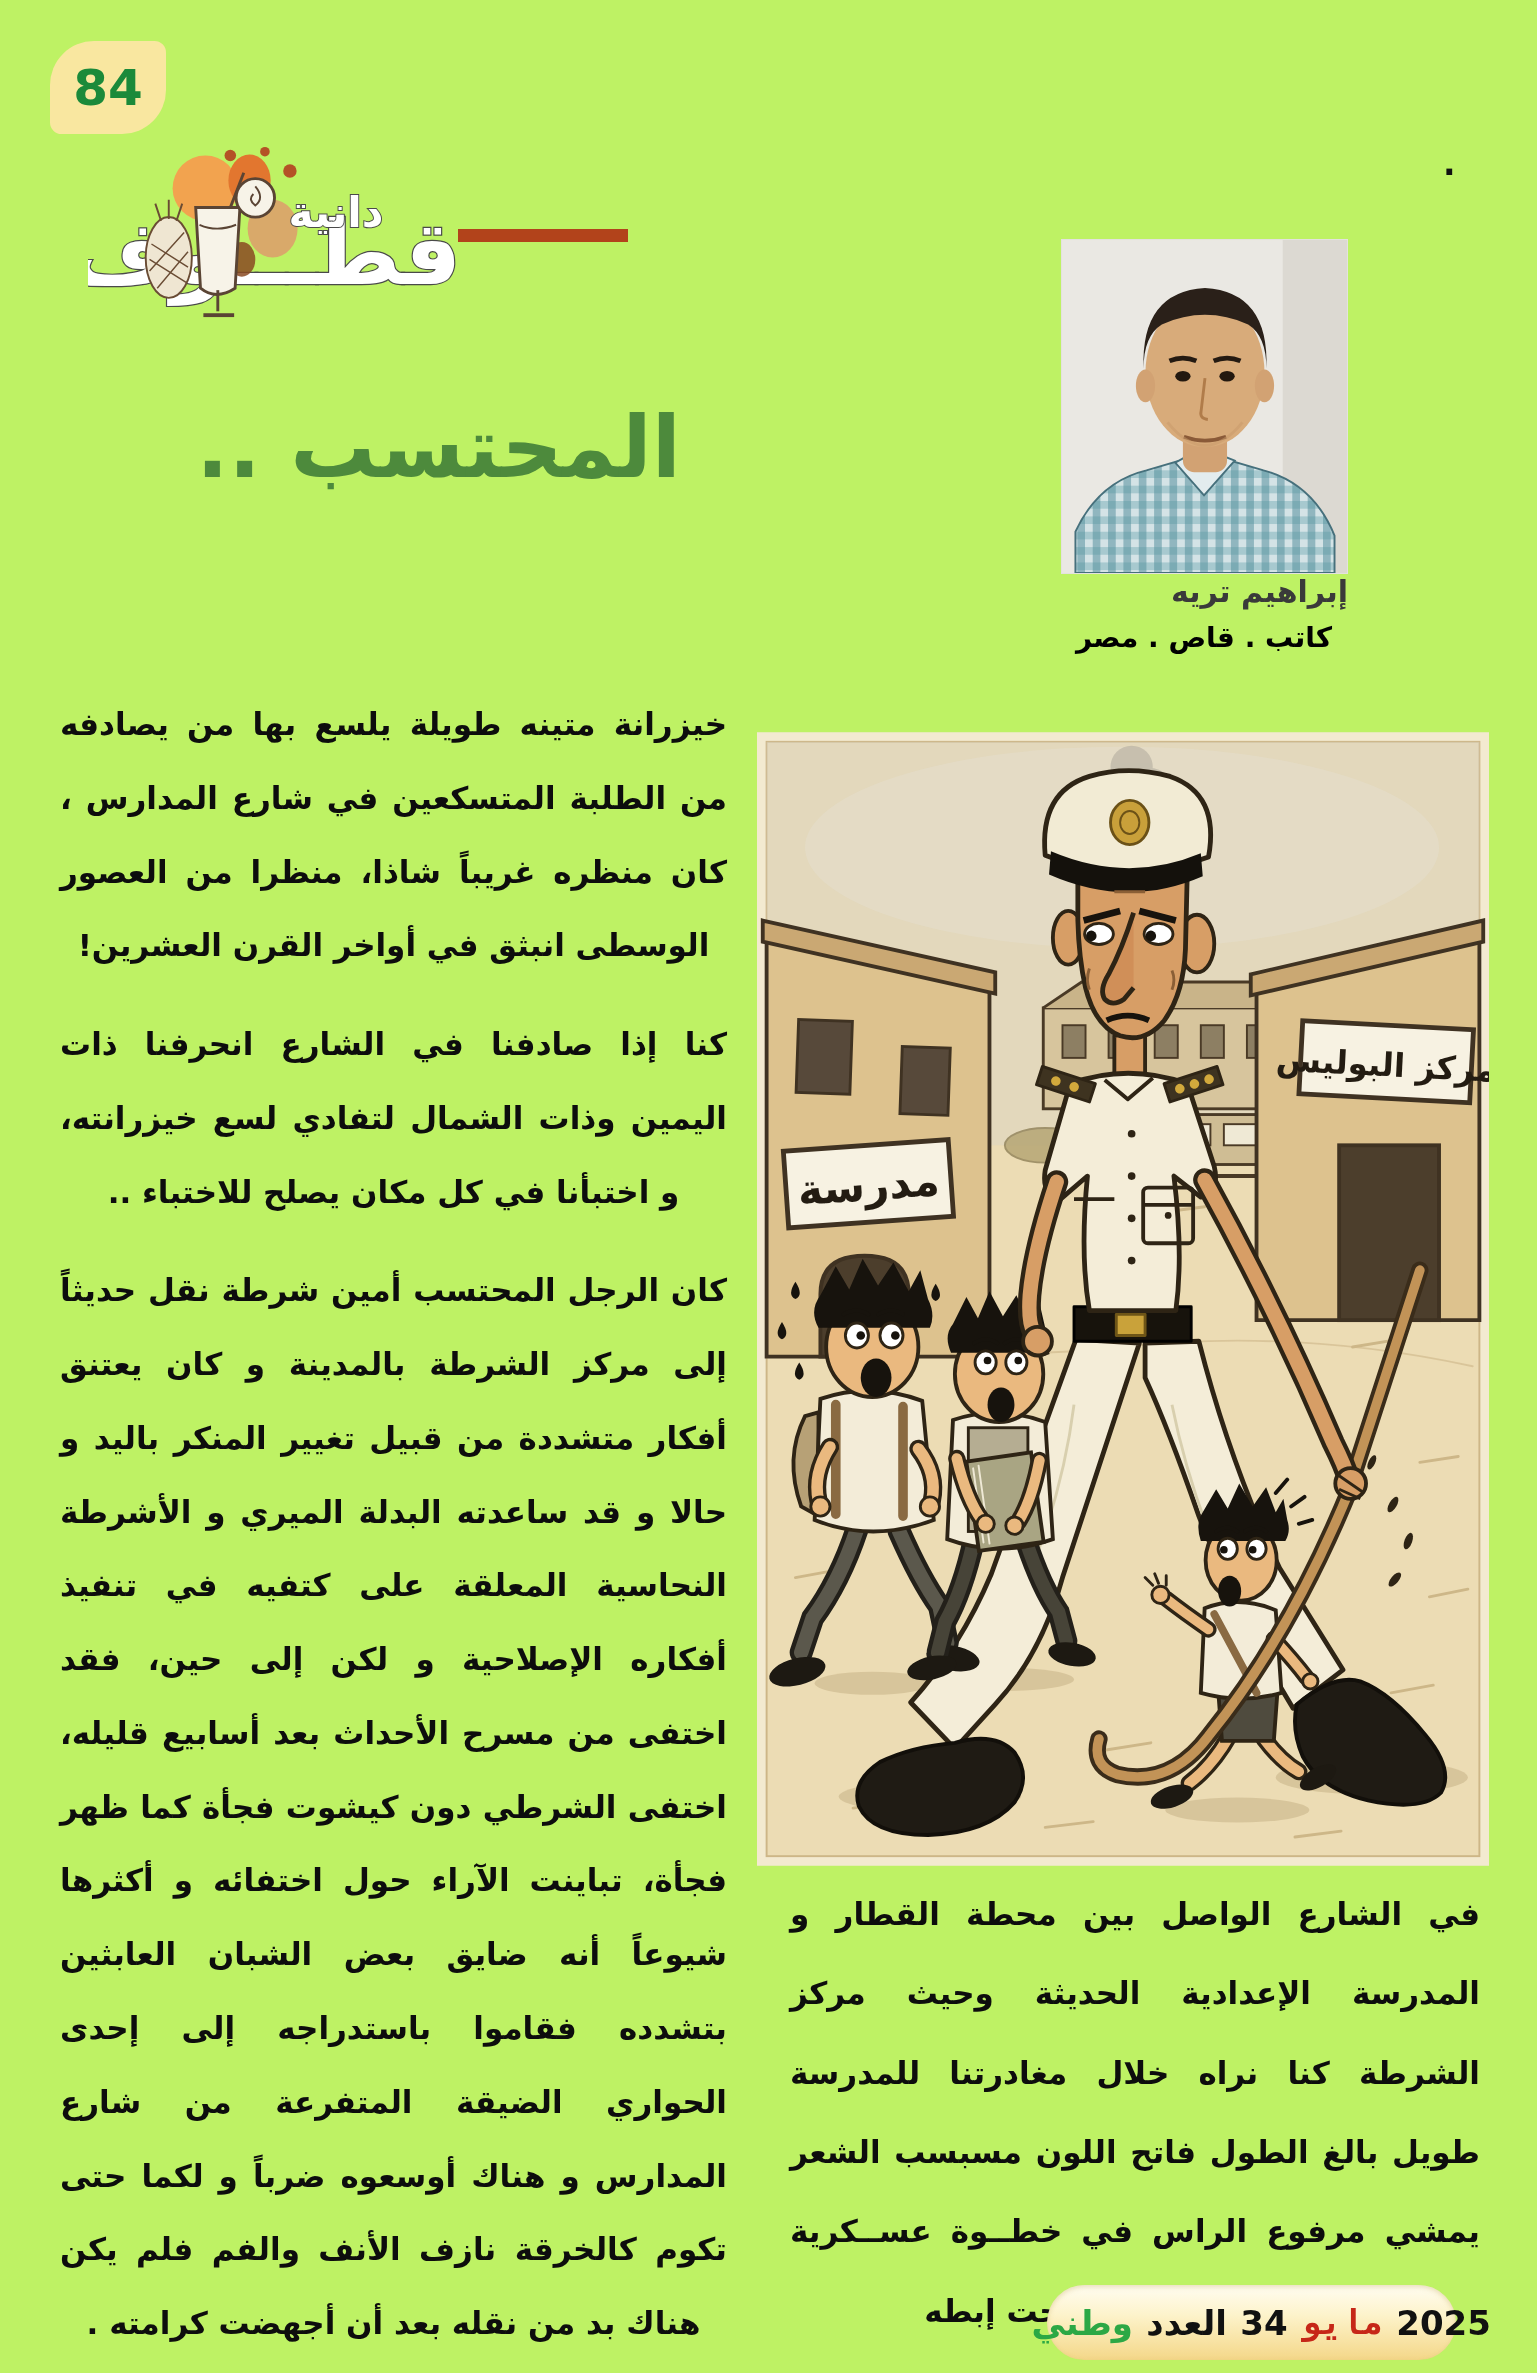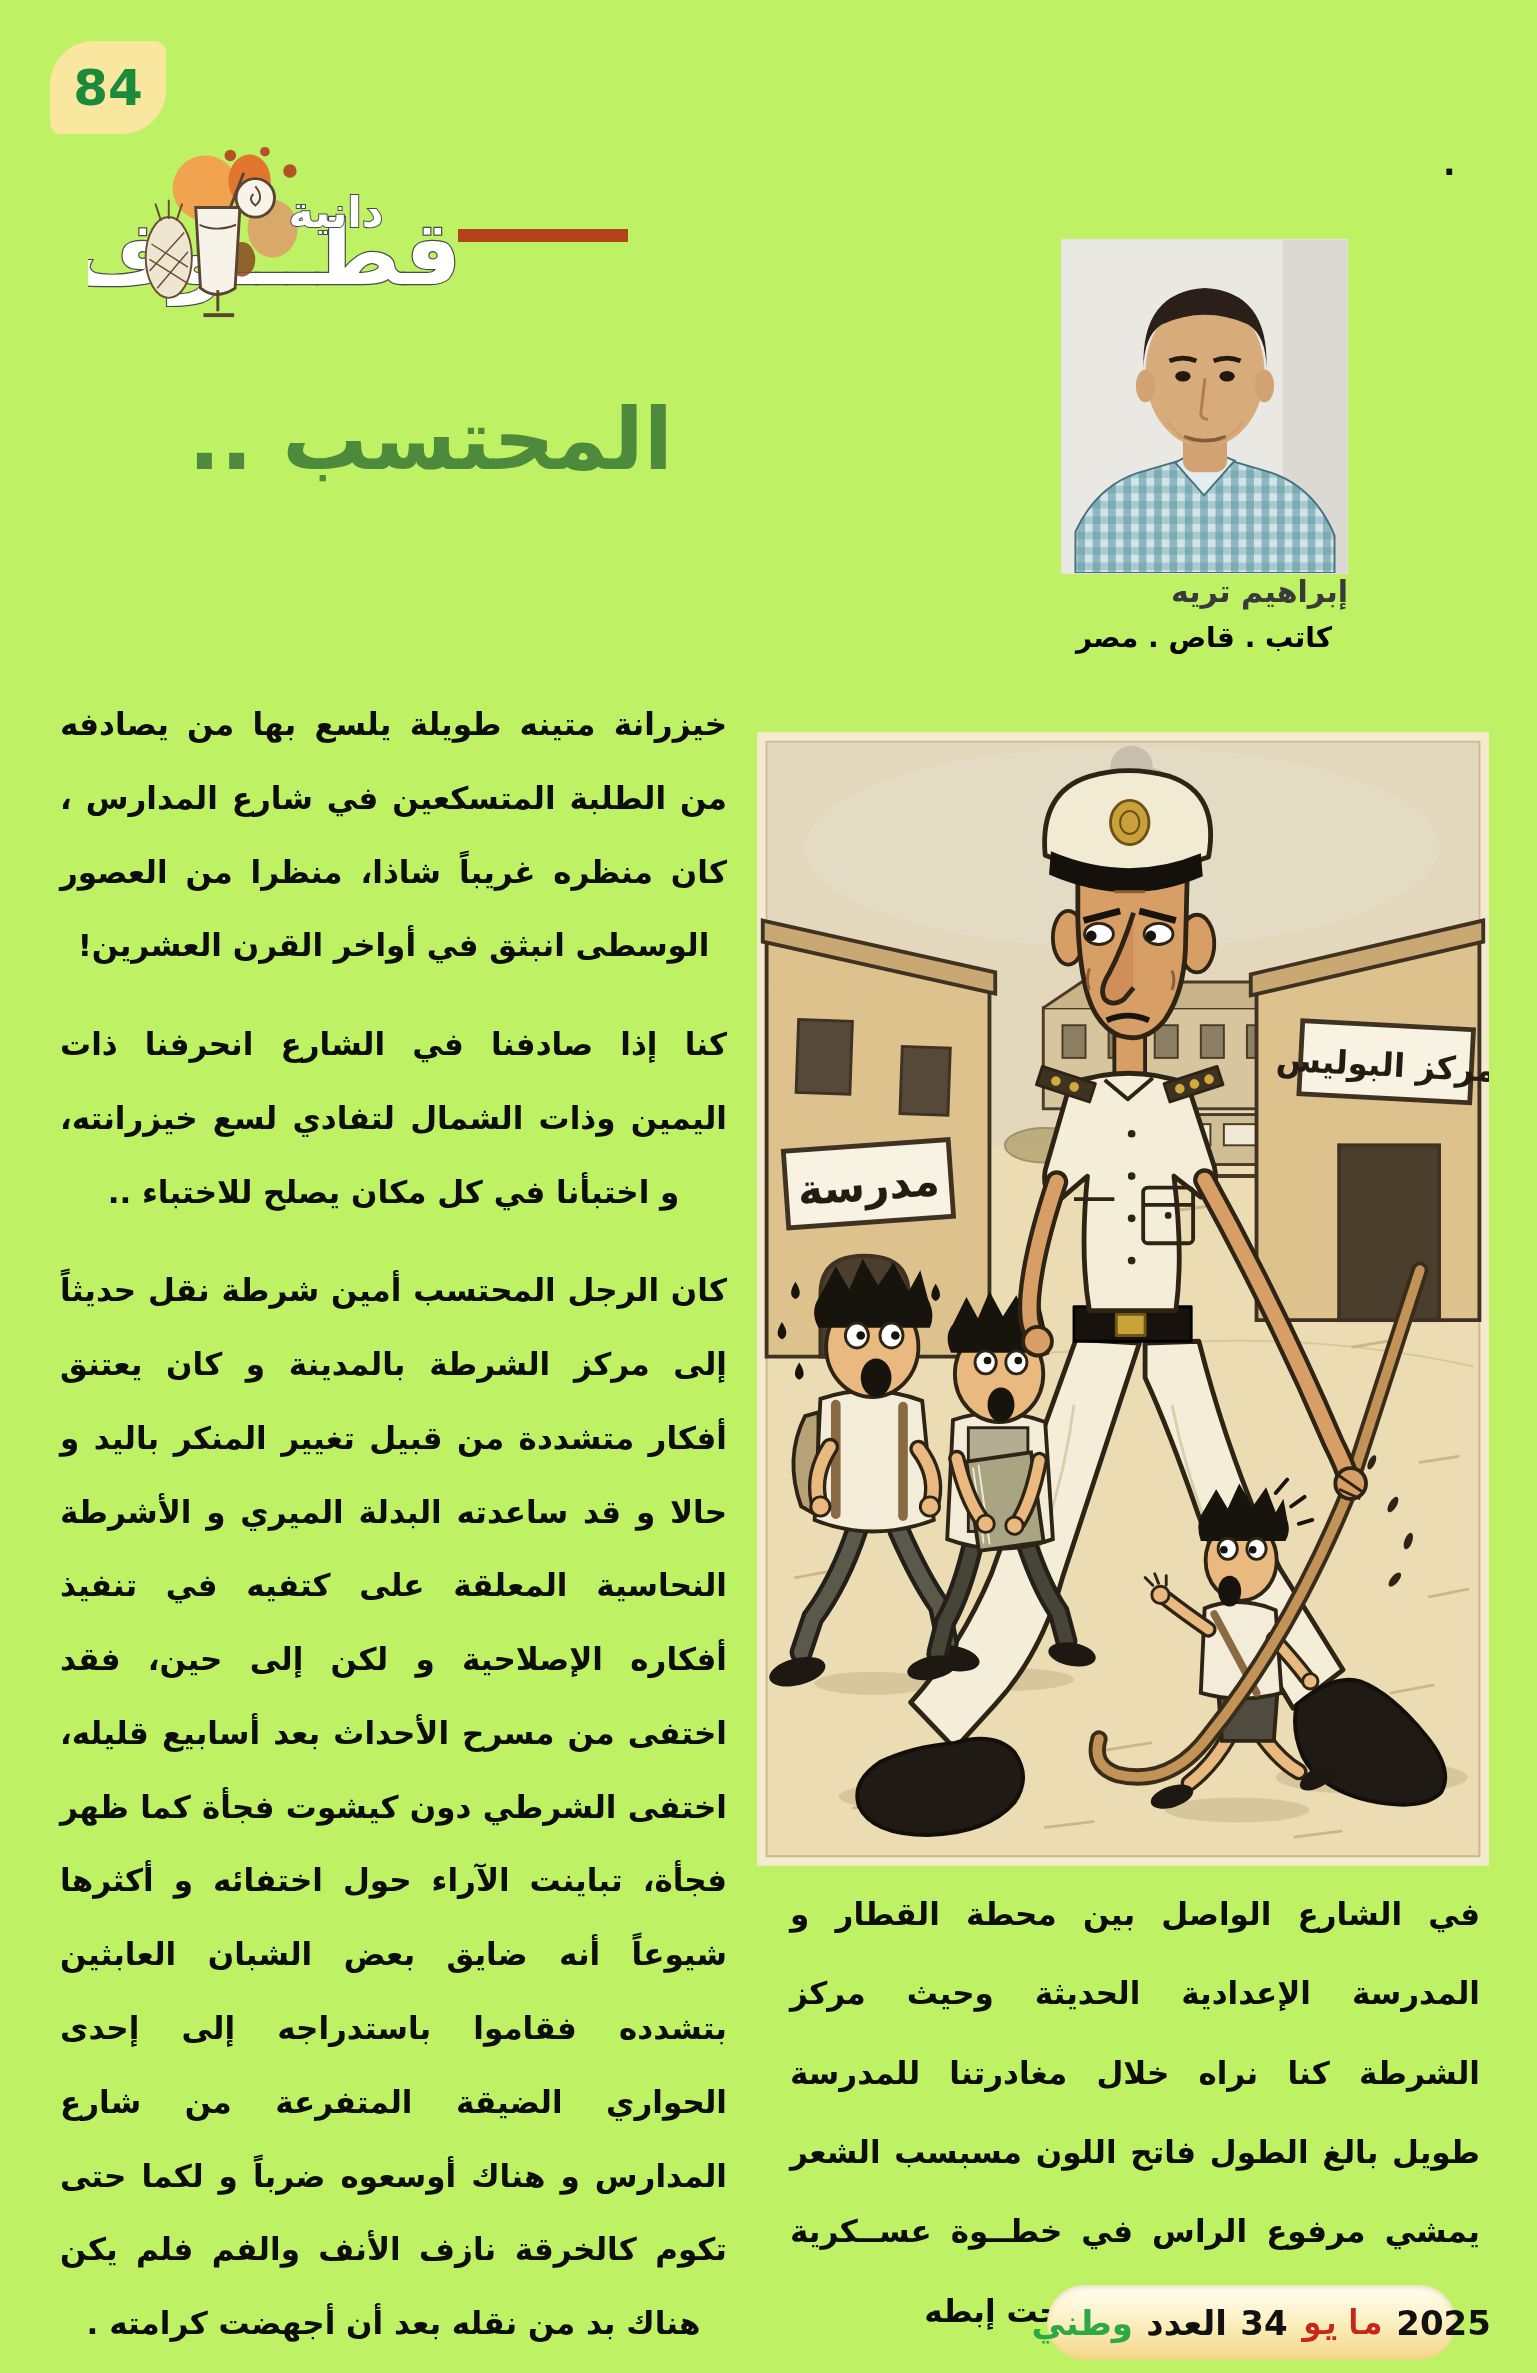--- a/index.html
+++ b/index.html
@@ -15,21 +15,21 @@
   
   .logo{position:absolute;left:88px;top:144px;width:375px;height:197px;}
 
   
   .rule{position:absolute;left:458px;top:229px;width:170px;height:12.5px;background:#b2431b;}
 
   .stray-dot{position:absolute;left:1443px;top:144px;width:19px;height:29px;
       color:#111;font-size:33px;font-weight:bold;}
 
   
-  .title{position:absolute;left:115px;top:382px;width:615px;margin:8px;
+  .title{position:absolute;left:115px;top:382px;width:615px;margin:16px;
       direction:rtl;text-align:center;color:#4d8a3c;
       font-size:85px;font-weight:bold;letter-spacing:1px;}
 
   
   .portrait{position:absolute;left:1062px;top:240px;width:285px;height:333px;margin:0;
       outline:1px solid #e4e2de;}
   .author-name{position:absolute;left:1060px;top:574px;width:288px;
       direction:rtl;color:#3a3a3a;font-size:30px;font-weight:bold;}
   .author-role{position:absolute;left:1060px;top:621px;width:288px;text-align:center;
       direction:rtl;color:#000;font-size:28px;font-weight:bold;}

